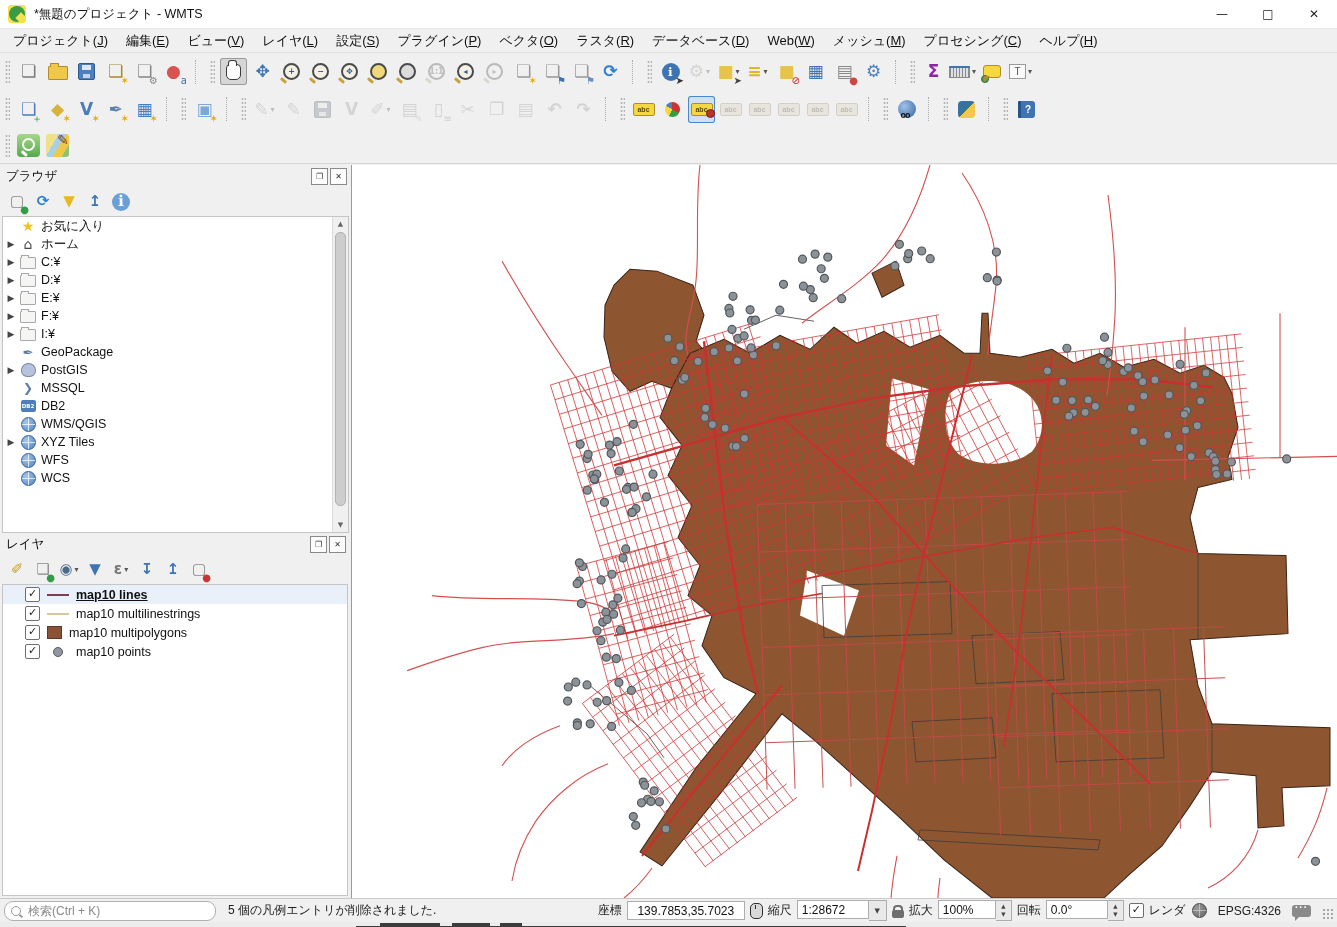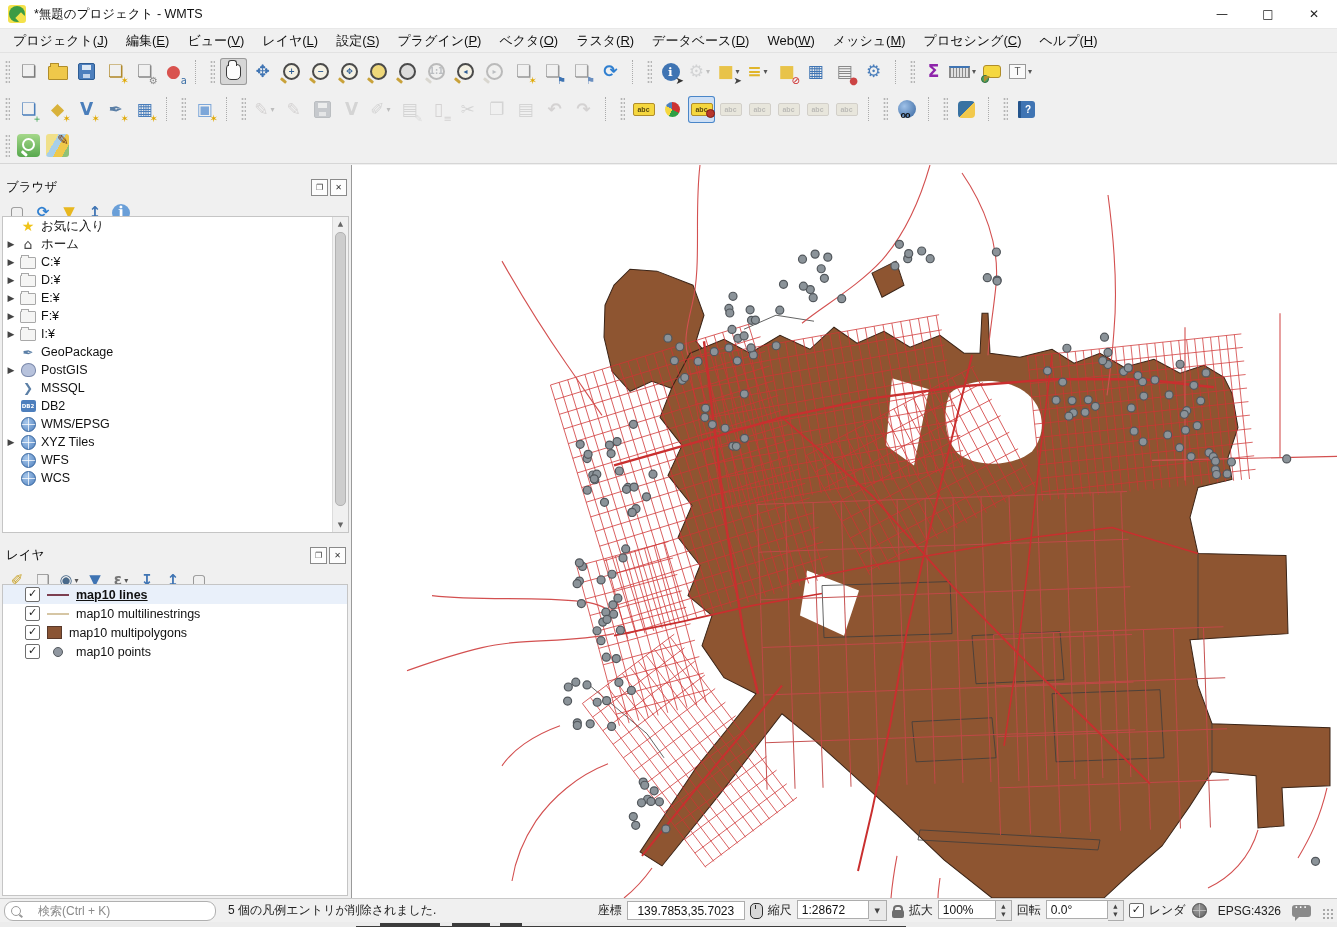--- a/index.html
+++ b/index.html
@@ -59,21 +59,21 @@
   .sx-globe::after{content:"oo";position:absolute;bottom:-2px;left:3px;font-size:9px;font-weight:bold;color:#111;letter-spacing:-1px;}
   .sx-python{width:17px;height:17px;border-radius:4px;background:linear-gradient(135deg,#3872a2 0 50%,#f2c94c 50% 100%);color:transparent;font-size:1px;}
   .sx-helpbook{width:14px;height:17px;background:#3f74b3;border-radius:1px 3px 3px 1px;border-left:3px solid #24548c;color:#fff;font-size:10px;font-weight:bold;display:flex;align-items:center;justify-content:center;}
   .sx-greensearch{width:23px;height:23px;border-radius:4px;background:linear-gradient(180deg,#a5d88a,#57a84e);}
   .sx-greensearch::before{content:"";position:absolute;left:5px;top:4px;width:9px;height:9px;border:2px solid #fff;border-radius:50%;}
   .sx-greensearch::after{content:"";position:absolute;left:4px;bottom:3px;width:7px;height:2.5px;background:#fff;transform:rotate(42deg);border-radius:1px;}
   .sx-osmmap{width:23px;height:23px;border-radius:3px;background:linear-gradient(120deg,#f0e08a 0 35%,#a8cfe8 35% 55%,#efc84a 55% 80%,#8fc177 80%);}
   .sx-osmmap::after{content:"✎";position:absolute;right:0px;top:-2px;font-size:14px;color:#6e3a1c;font-family:"DejaVu Sans",sans-serif;}
   
   #left-dock{position:absolute;left:0;top:165px;width:352px;height:733px;background:#f0f0f0;border-right:1px solid #9a9a9a;box-sizing:border-box;}
-  .panel-header{height:23px;display:flex;align-items:center;padding:0 4px 0 6px;font-size:12.5px;color:#111;margin-top:11px;}
+  .panel-header{height:23px;display:flex;align-items:center;padding:0 4px 0 6px;font-size:12.5px;color:#111;}
   .ph-btns{margin-left:auto;display:flex;gap:2px;}
   .ph-btn{width:15px;height:15px;border:1px solid #8a8a8a;background:#fdfdfd;display:flex;align-items:center;justify-content:center;font-size:8px;color:#333;font-family:"DejaVu Sans",sans-serif;}
   .panel-toolbar{height:27px;display:flex;align-items:center;padding-left:4px;}
   .panel-toolbar .ti{width:24px;height:24px;}
   .panel-toolbar .gly{font-size:15px;}
   #browser-tree{position:absolute;left:2px;right:2px;top:51px;height:315px;background:#fff;border:1px solid #c5c5c5;overflow:hidden;}
   .trrow{height:18px;display:flex;align-items:center;font-size:12.5px;color:#111;}
   .tr-arrow{width:16px;text-align:center;font-size:9px;color:#444;flex:none;font-family:"DejaVu Sans",sans-serif;}
   .ic{width:18px;display:inline-flex;justify-content:center;align-items:center;flex:none;margin-right:4px;font-family:"DejaVu Sans",sans-serif;position:relative;}
   .tf-folder{width:14px;height:10px;background:#f5f5f4;border:1px solid #a8a8a8;border-radius:1px;position:relative;margin-top:2px;}
@@ -100,21 +100,21 @@
   .sym-line{width:22px;height:2px;flex:none;}
   .sym-fill{width:15px;height:13px;border:1px solid #59392a;box-sizing:border-box;flex:none;}
   .sym-point{width:10px;height:10px;border-radius:50%;border:1px solid #54595e;box-sizing:border-box;flex:none;margin:0 6px;}
   .sym-image{width:14px;height:11px;border:1px solid #888;background:linear-gradient(180deg,#bcd8ef 0 55%,#7fae62 55%);position:relative;flex:none;}
   .sym-image::before{content:"";position:absolute;right:2px;top:1px;width:4px;height:4px;border-radius:50%;background:#f2d94c;}
   
   #map-canvas{position:absolute;left:352px;top:165px;width:985px;height:733px;background:#ffffff;overflow:hidden;}
   #map-canvas svg{display:block;}
   
   #statusbar{position:absolute;left:0;top:898px;width:1337px;height:24px;background:#f0f0f0;border-top:1px solid #c9c9c9;display:flex;align-items:center;padding:0 2px 0 4px;box-sizing:border-box;font-size:12px;}
-  #search-box{width:198px;height:18px;border:1px solid #b0b0b0;border-radius:9px;background:#fff;display:flex;align-items:center;padding:0 6px;gap:15px;flex:none;}
+  #search-box{width:198px;height:18px;border:1px solid #b0b0b0;border-radius:9px;background:#fff;display:flex;align-items:center;padding:0 6px;gap:5px;flex:none;}
   .maggl{width:8px;height:8px;border:1.5px solid #9a9a9a;border-radius:50%;position:relative;flex:none;}
   .maggl::after{content:"";position:absolute;width:4px;height:1.5px;background:#9a9a9a;bottom:-2px;right:-3px;transform:rotate(40deg);}
   #search-box input{border:none;outline:none;width:150px;font-size:12px;color:#333;background:transparent;font-family:"Liberation Sans","DejaVu Sans",sans-serif;}
   #search-box input::placeholder{color:#8a8a8a;}
   #status-msg{margin-left:12px;color:#222;font-size:12px;white-space:nowrap;}
   #status-right{margin-left:auto;display:flex;align-items:center;gap:5px;}
   .slabel{color:#222;flex:none;}
   .sinput{border:1px solid #adadad;background:#fff;height:17px;font-size:12px;padding:0 4px;display:flex;align-items:center;color:#111;}
   .center{justify-content:center;}
   .spin{display:flex;flex-direction:column;width:15px;height:19px;border:1px solid #adadad;border-left:none;background:#e9e9e9;font-size:5.5px;line-height:1.45;align-items:center;justify-content:center;color:#444;font-family:"DejaVu Sans",sans-serif;}
@@ -514,21 +514,21 @@
             <span class="ic">
               <span class="tf-db2">DB2</span>
             </span>
             <span>DB2</span>
           </div>
           <div class="trrow">
             <span class="tr-arrow"></span>
             <span class="ic">
               <span class="tf-globe"></span>
             </span>
-            <span>WMS/EPSG</span>
+            <span>WMS/QGIS</span>
           </div>
           <div class="trrow">
             <span class="tr-arrow">▶</span>
             <span class="ic">
               <span class="tf-globe"></span>
             </span>
             <span>XYZ Tiles</span>
           </div>
           <div class="trrow">
             <span class="tr-arrow"></span>

